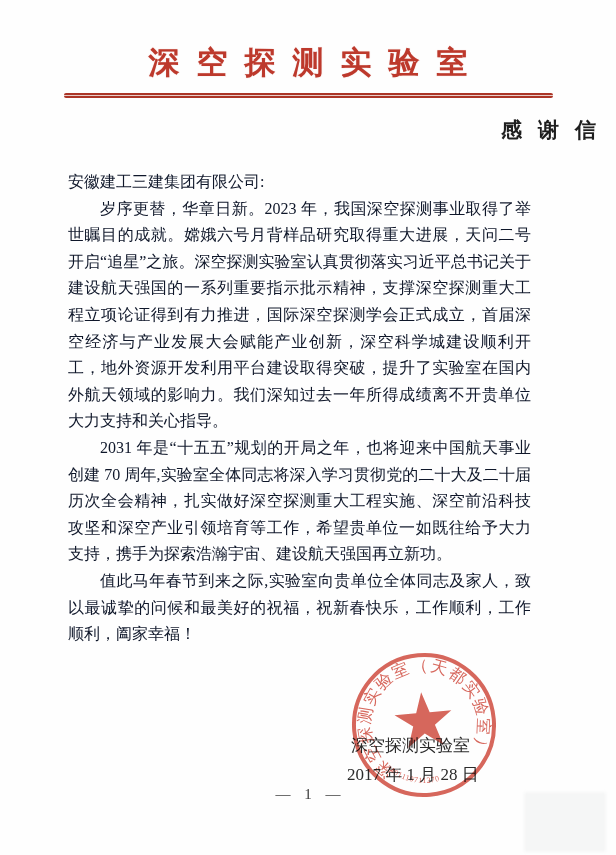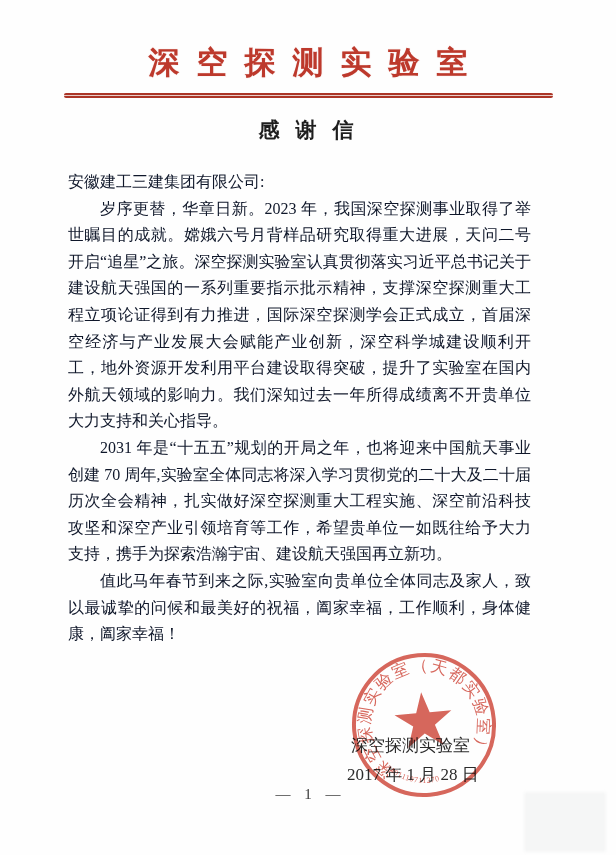--- a/index.html
+++ b/index.html
@@ -23,21 +23,21 @@
   .letterhead-rule {
     position: absolute; top: 93px; left: 64px; width: 489px; height: 5px;
     background: linear-gradient(to bottom,
       #ab3527 0px, #ab3527 2px,
       #e9cdc8 2px, #e9cdc8 3px,
       #ab3527 3px, #ab3527 5px);
     border-radius: 2px;
   }
   .letter-title {
     position: absolute; top: 116px; left: 0; width: 612px;
-    text-align: center;
+    text-align: right;
     font-size: 21px; font-weight: bold;
     color: #1e1e1e;
     letter-spacing: 16px; text-indent: 16px;
     white-space: nowrap;
   }
   .letter-body {
     position: absolute; top: 169px; left: 68px; width: 463px;
     font-size: 16px; line-height: 26.6px;
     color: #0f172a;
     text-align: justify;
@@ -86,21 +86,21 @@
   <div class="letterhead-title">深空探测实验室</div>
 
   <div class="letterhead-rule"></div>
 
   <div class="letter-title">感谢信</div>
 
   <div class="letter-body">
     <p class="salutation">安徽建工三建集团有限公司:</p>
     <p>岁序更替，华章日新。2023 年，我国深空探测事业取得了举世瞩目的成就。嫦娥六号月背样品研究取得重大进展，天问二号开启“追星”之旅。深空探测实验室认真贯彻落实习近平总书记关于建设航天强国的一系列重要指示批示精神，支撑深空探测重大工程立项论证得到有力推进，国际深空探测学会正式成立，首届深空经济与产业发展大会赋能产业创新，深空科学城建设顺利开工，地外资源开发利用平台建设取得突破，提升了实验室在国内外航天领域的影响力。我们深知过去一年所得成绩离不开贵单位大力支持和关心指导。</p>
     <p>2031 年是“十五五”规划的开局之年，也将迎来中国航天事业创建 70 周年,实验室全体同志将深入学习贯彻党的二十大及二十届历次全会精神，扎实做好深空探测重大工程实施、深空前沿科技攻坚和深空产业引领培育等工作，希望贵单位一如既往给予大力支持，携手为探索浩瀚宇宙、建设航天强国再立新功。</p>
-    <p>值此马年春节到来之际,实验室向贵单位全体同志及家人，致以最诚挚的问候和最美好的祝福，阖家幸福，工作顺利，身体健康，阖家幸福！</p>
+    <p>值此马年春节到来之际,实验室向贵单位全体同志及家人，致以最诚挚的问候和最美好的祝福，祝新春快乐，工作顺利，工作顺利，阖家幸福！</p>
   </div>
 
   <div class="signature-block">
     <span class="sig-name">深空探测实验室</span>
     <span class="sig-date">2017 年 1 月 28 日</span>
   </div>
 
   <svg class="seal" viewBox="0 0 150 150" aria-hidden="true">
     <circle cx="75" cy="75" r="70" fill="none" stroke="#cf4538" stroke-width="4"></circle>
     <polygon fill="#cf4538" points="75,42 81.8,62.7 103.5,62.7 85.9,75.6 92.6,96.3 75,83.5 57.4,96.3 64.1,75.6 46.5,62.7 68.2,62.7"></polygon>

